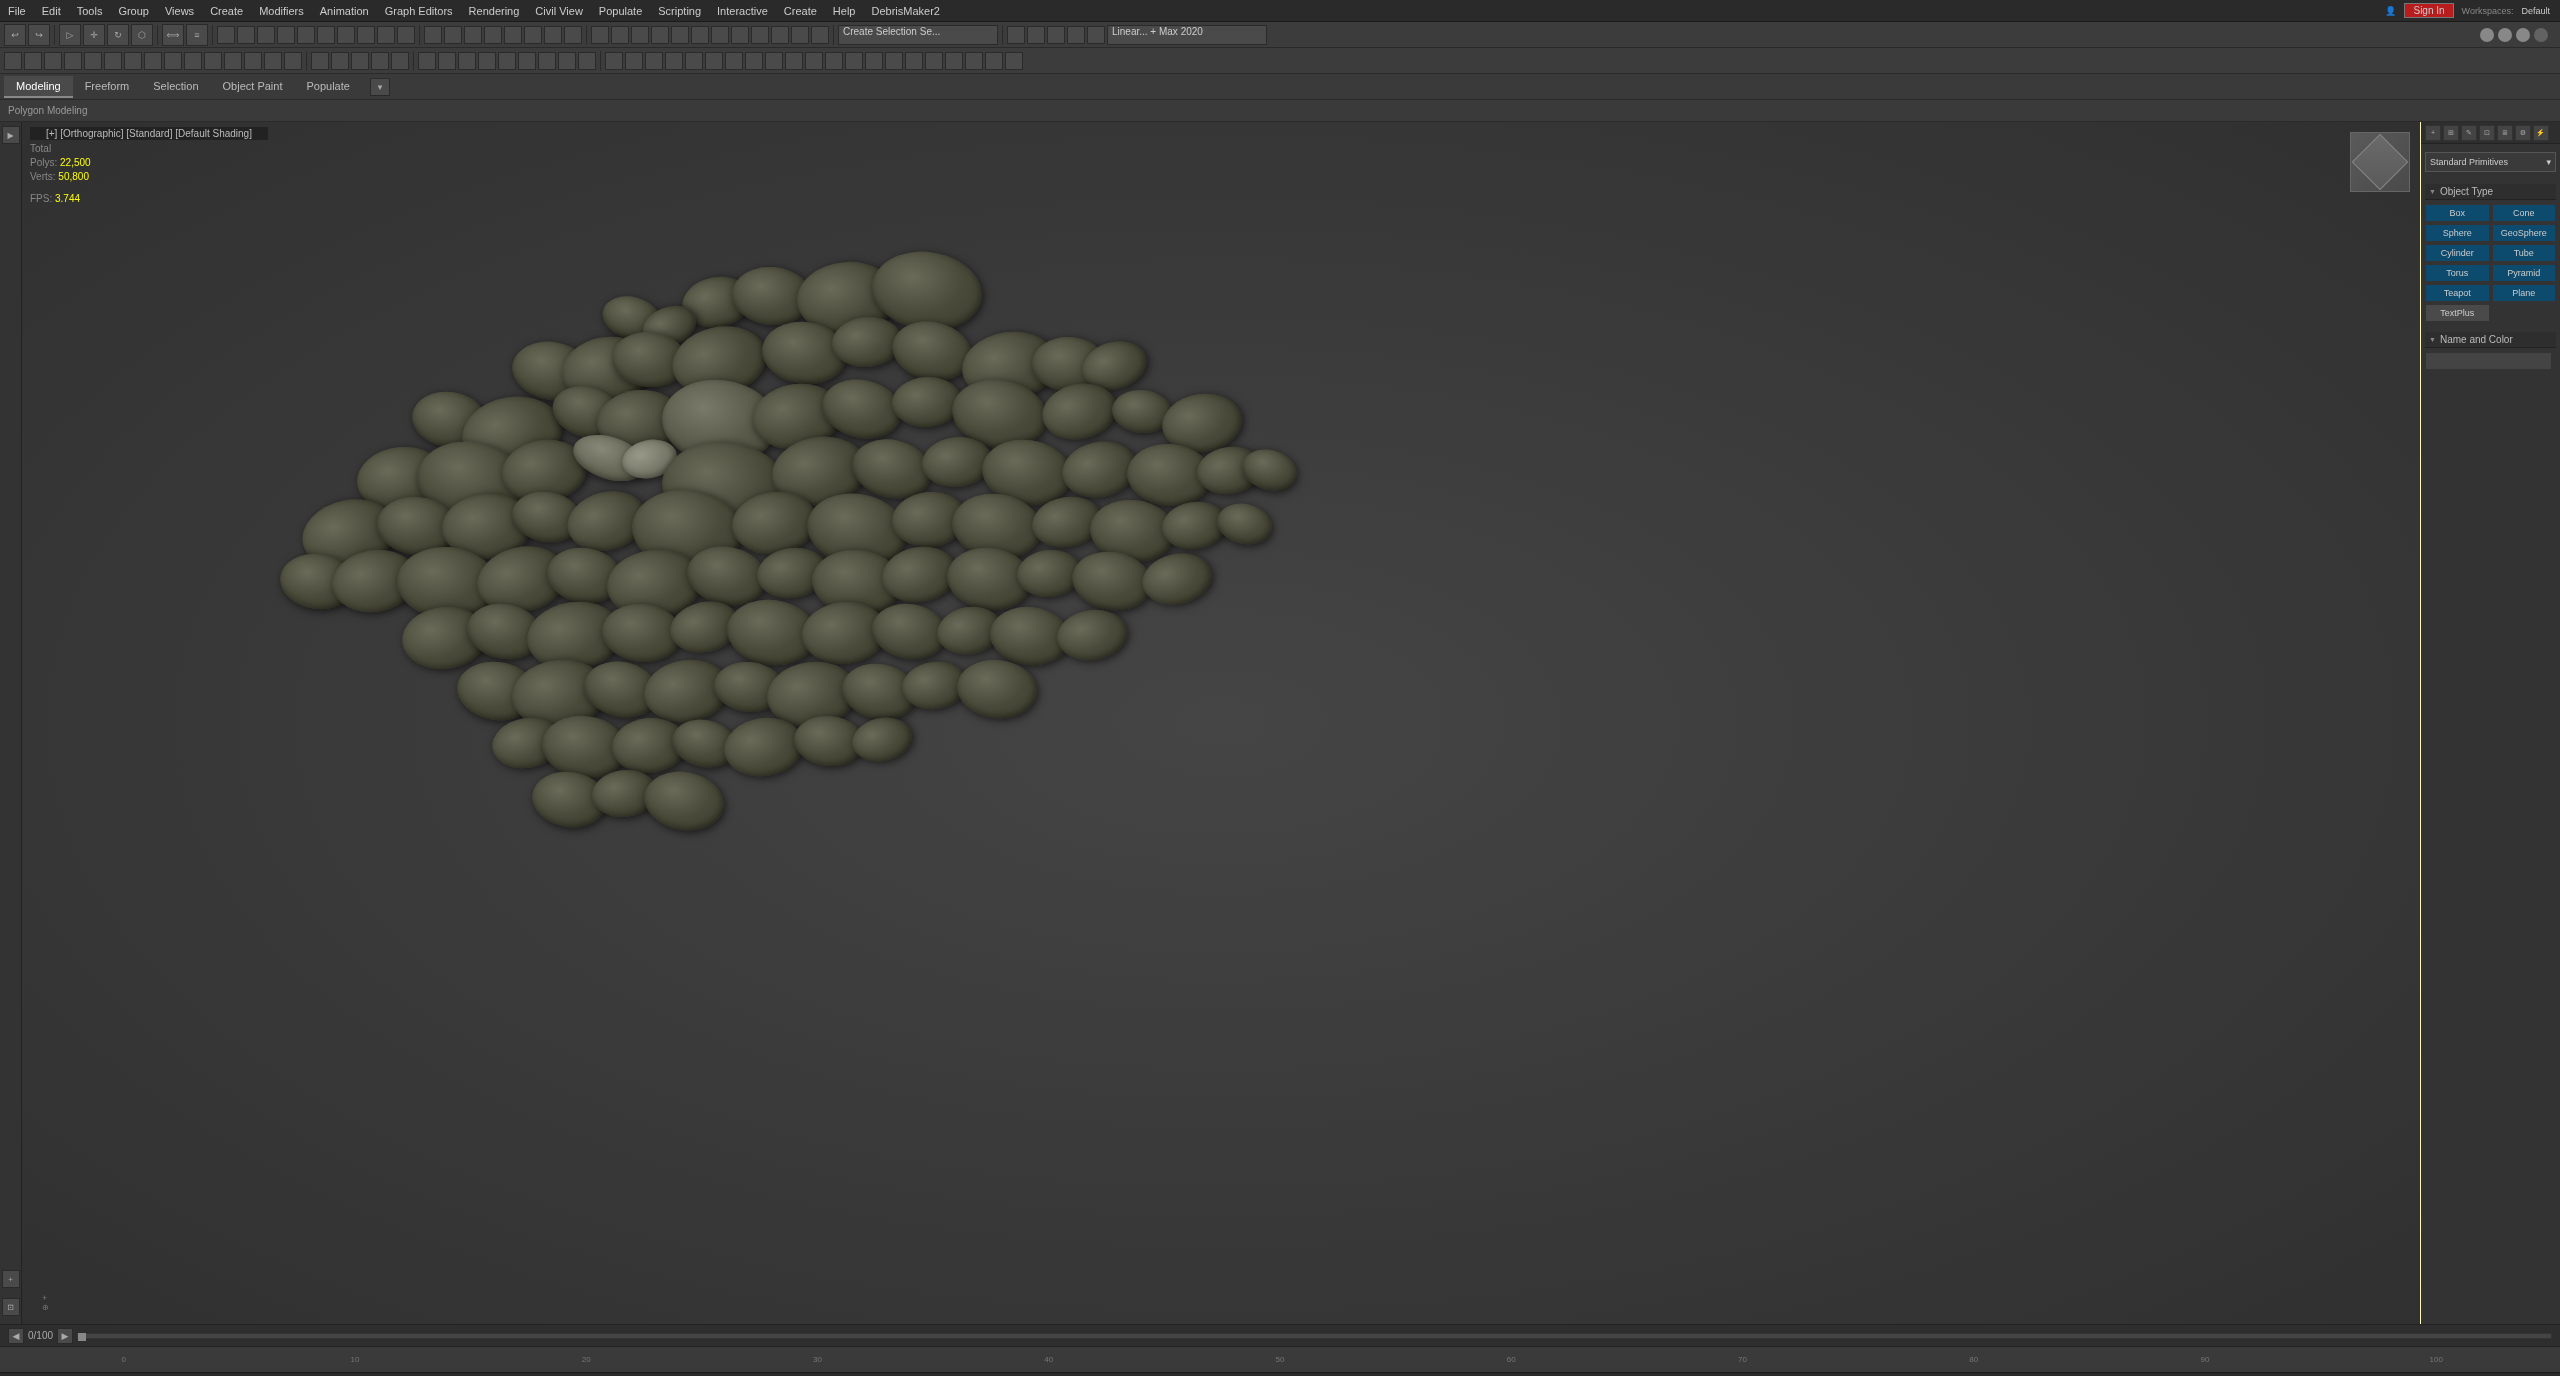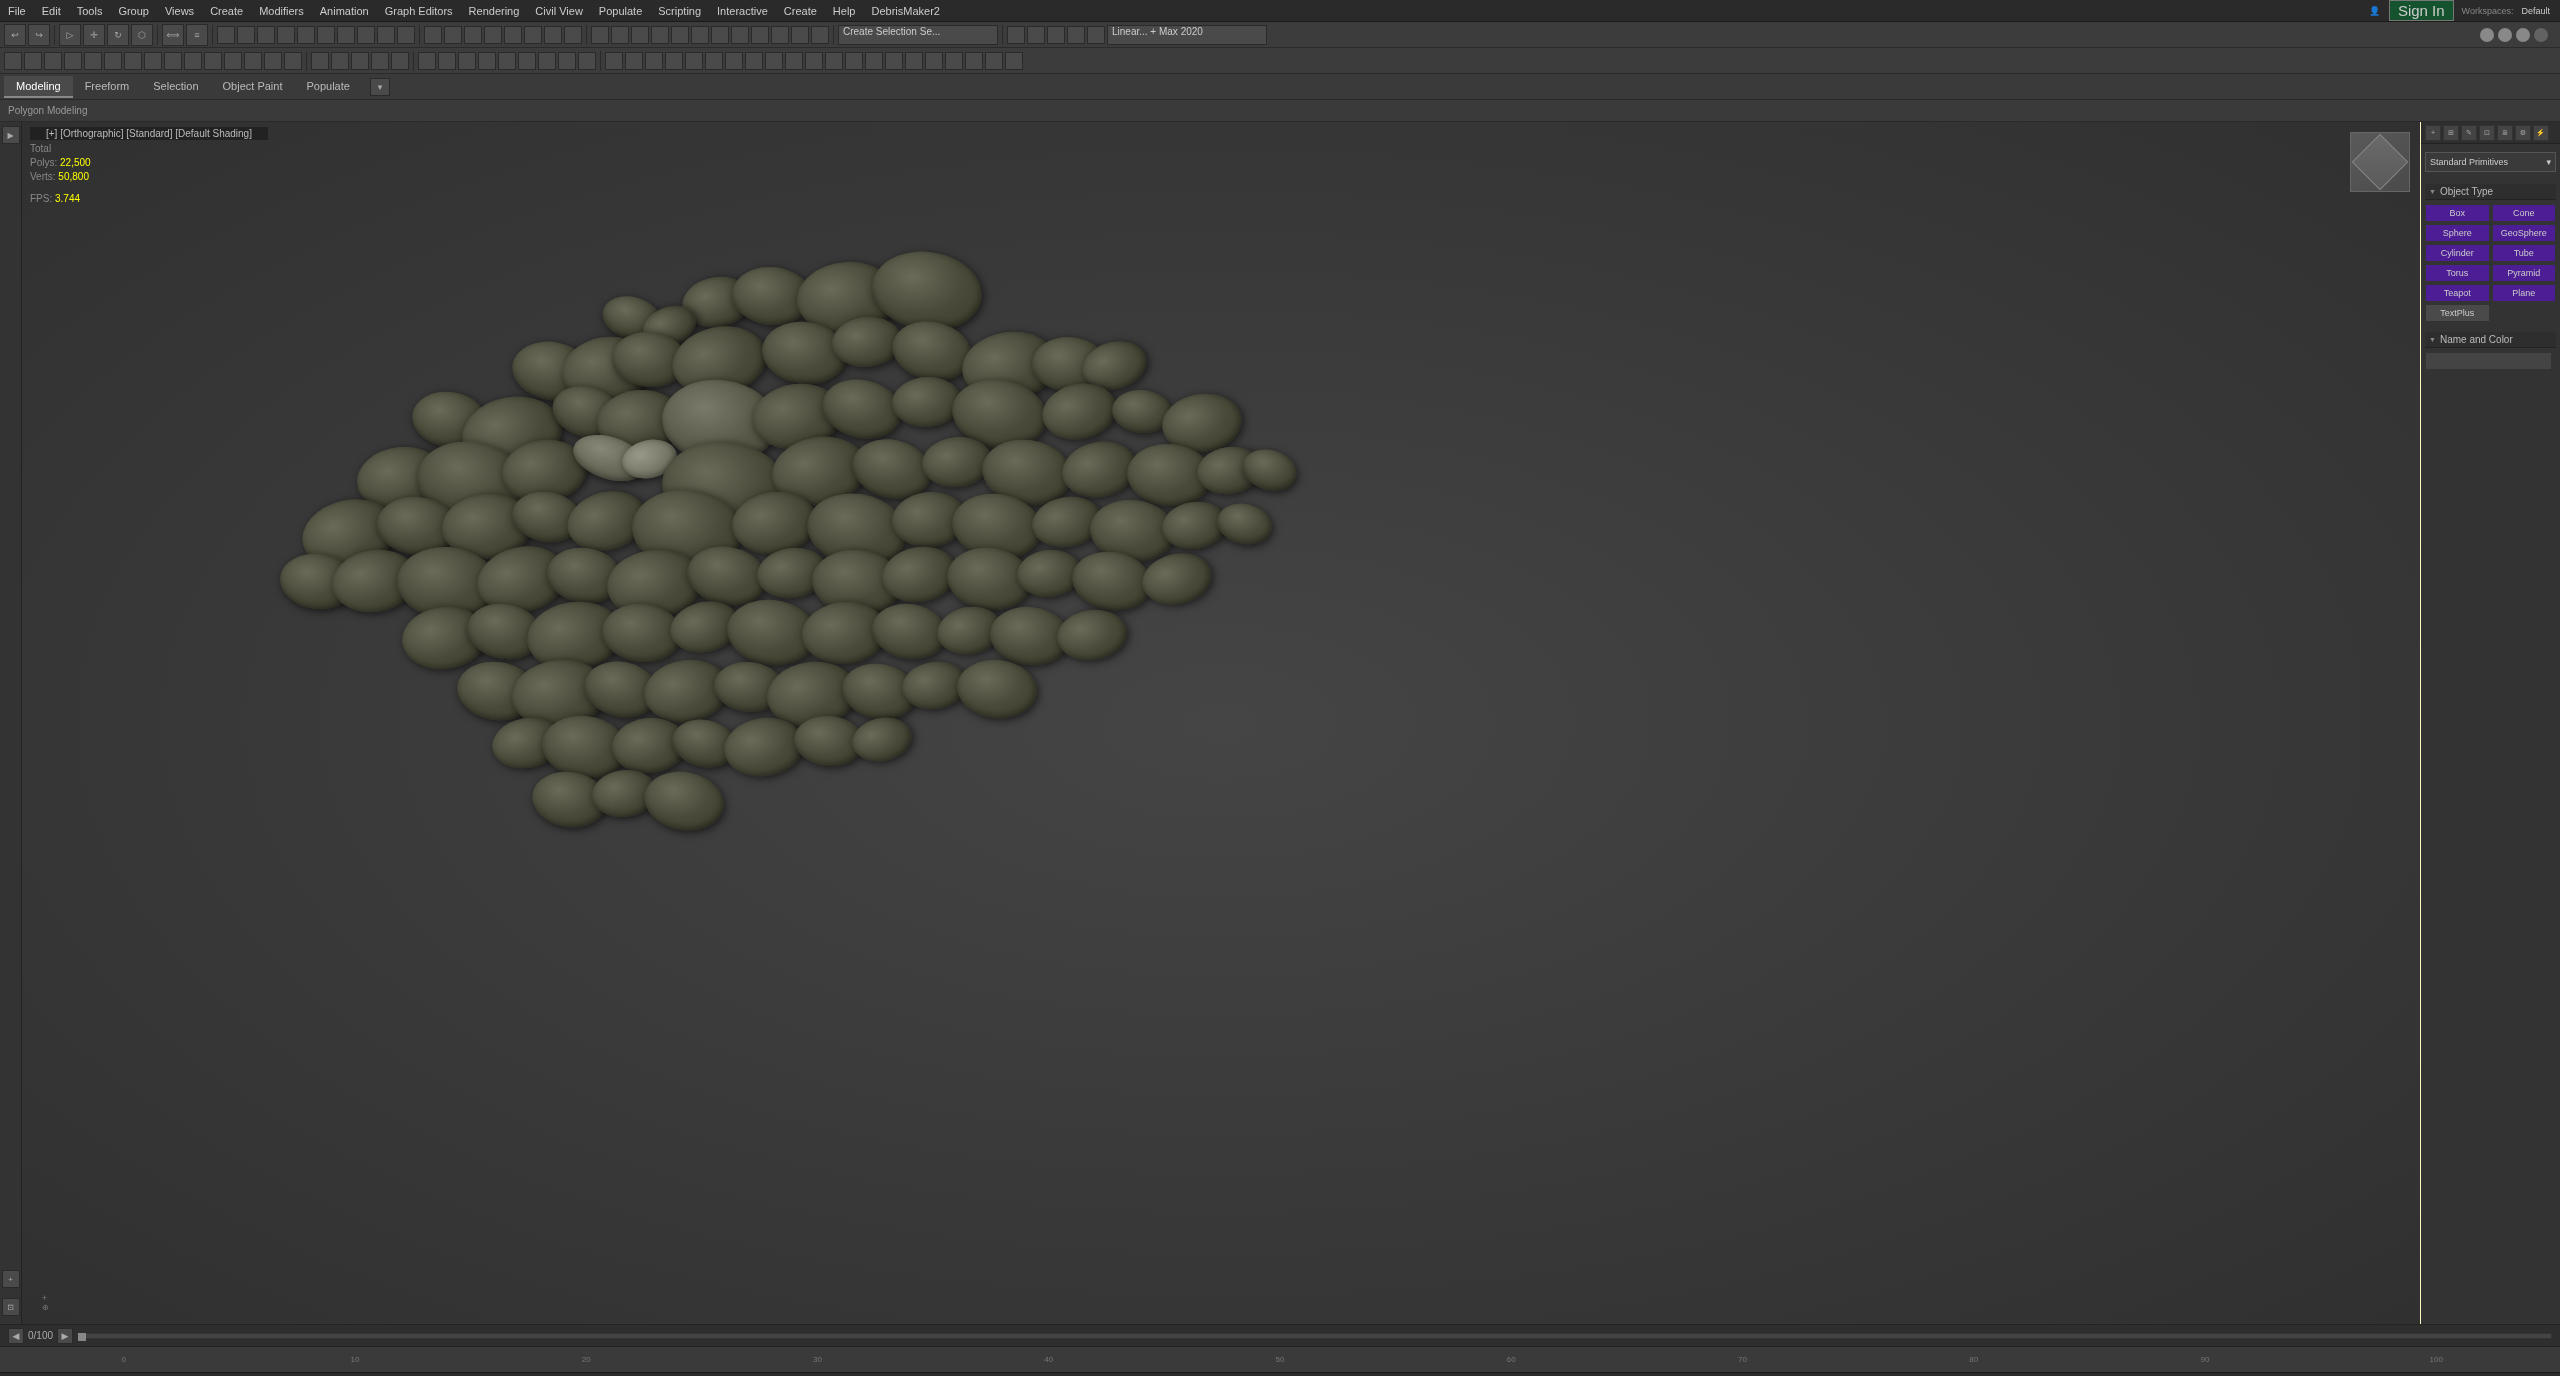--- a/index.html
+++ b/index.html
@@ -30,25 +30,25 @@
       white-space: nowrap;
     }
     .menu-spacer { flex: 1; }
     .menu-right {
       display: flex;
       align-items: center;
       gap: 8px;
       padding-right: 10px;
     }
     .sign-in-btn {
-      background: #14532d;
+      background: #b91c1c;
       border: 1px solid #777;
       color: #ccc;
       padding: 1px 8px;
-      font-size: 15px;
+      font-size: 10px;
       cursor: pointer;
     }
 
     
     .toolbar-row {
       width: 100%;
       height: 26px;
       background: #3c3c3c;
       display: flex;
       align-items: center;
@@ -268,21 +268,21 @@
       margin-right: 4px;
       color: #888;
     }
     .rp-grid {
       display: grid;
       grid-template-columns: 1fr 1fr;
       gap: 2px;
     }
     .rp-btn {
       height: 18px;
-      background: #4c1d95;
+      background: #0c4a6e;
       border: 1px solid #333;
       color: #ccc;
       font-size: 9px;
       display: flex;
       align-items: center;
       justify-content: center;
       cursor: pointer;
     }
     .rp-single-btn {
       height: 18px;

